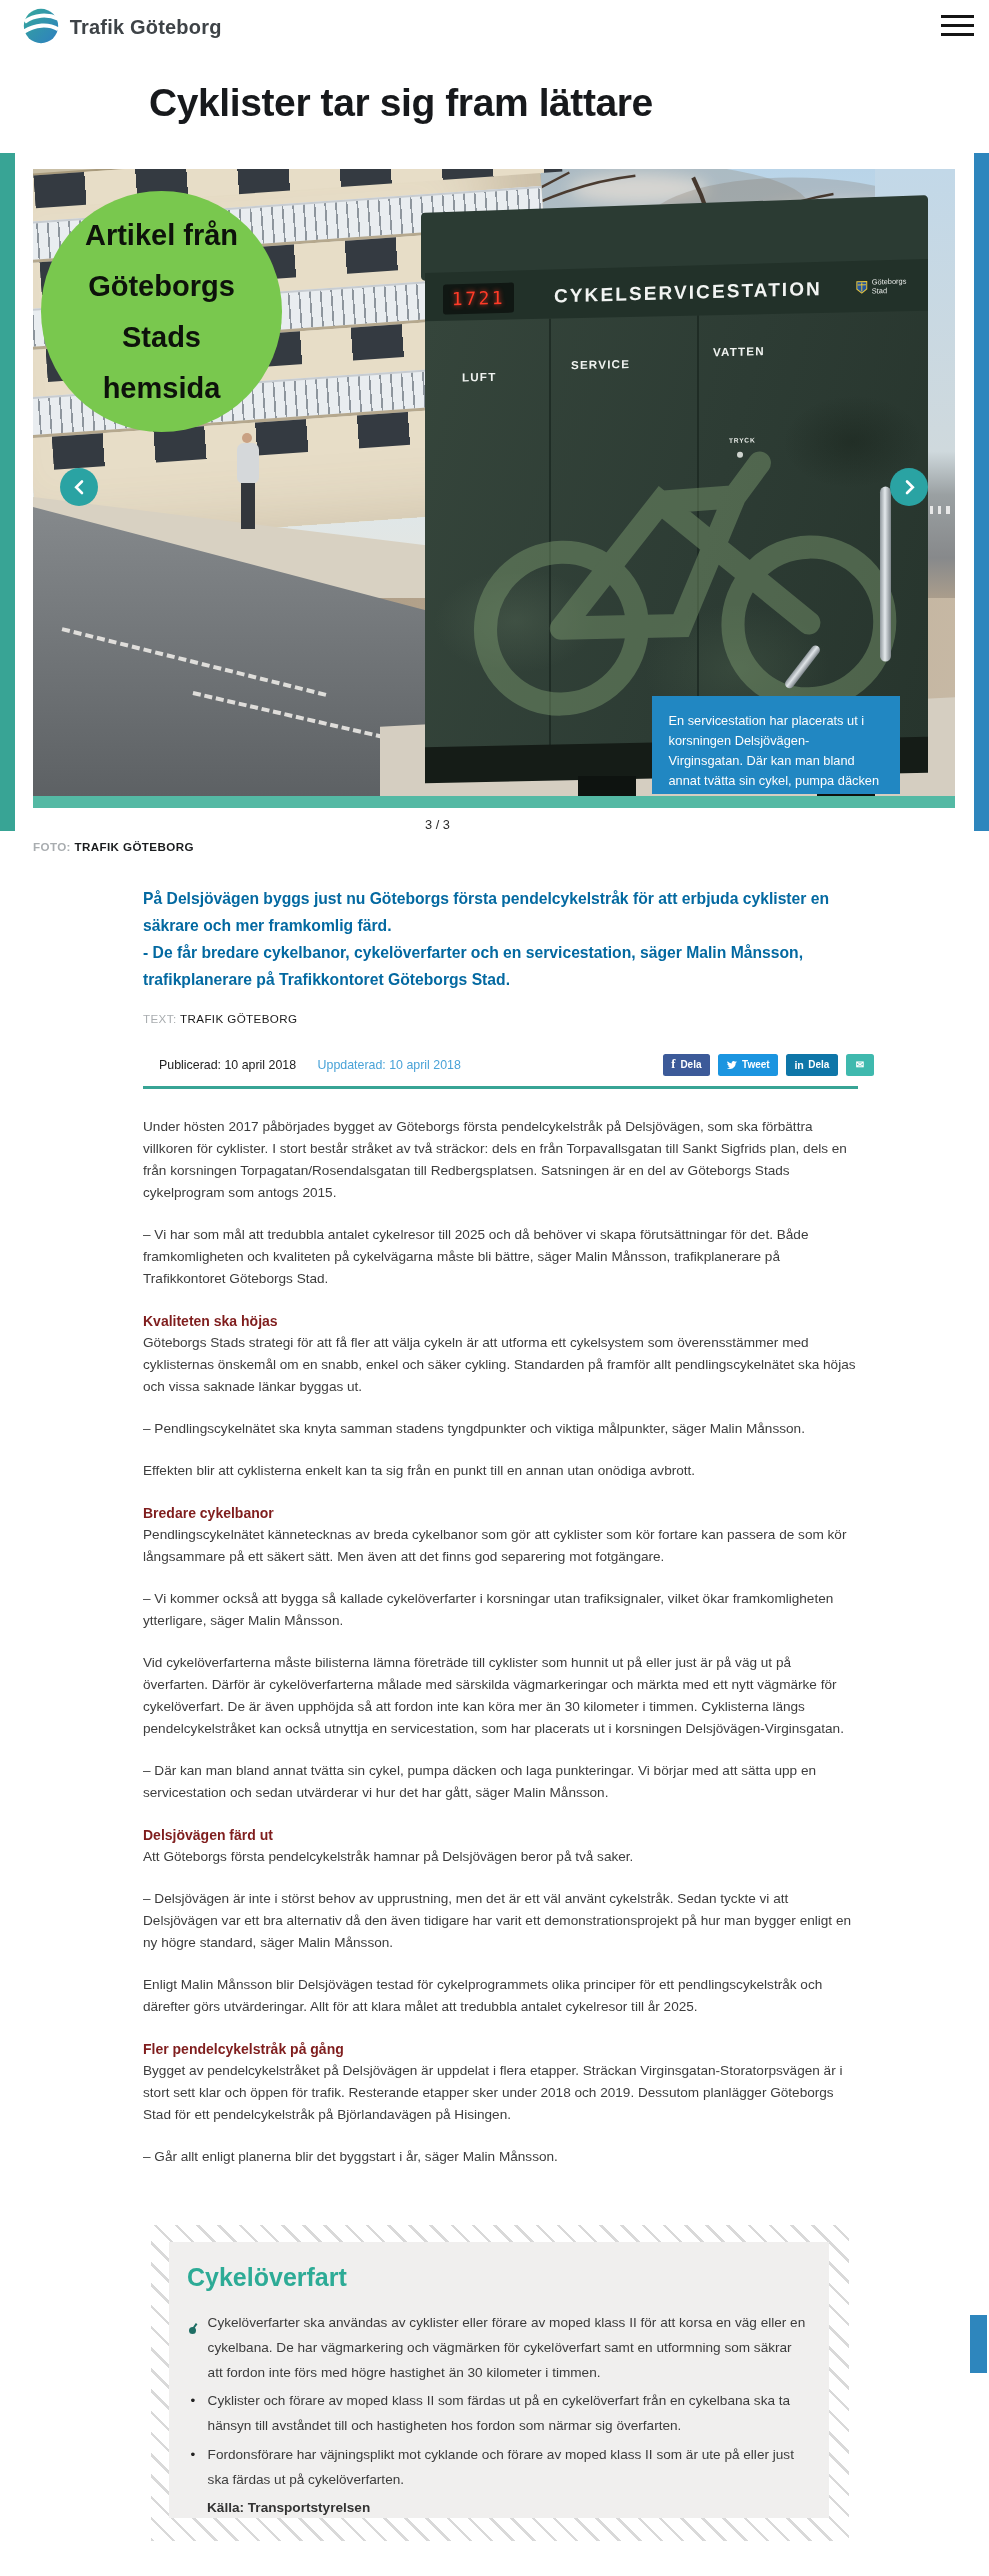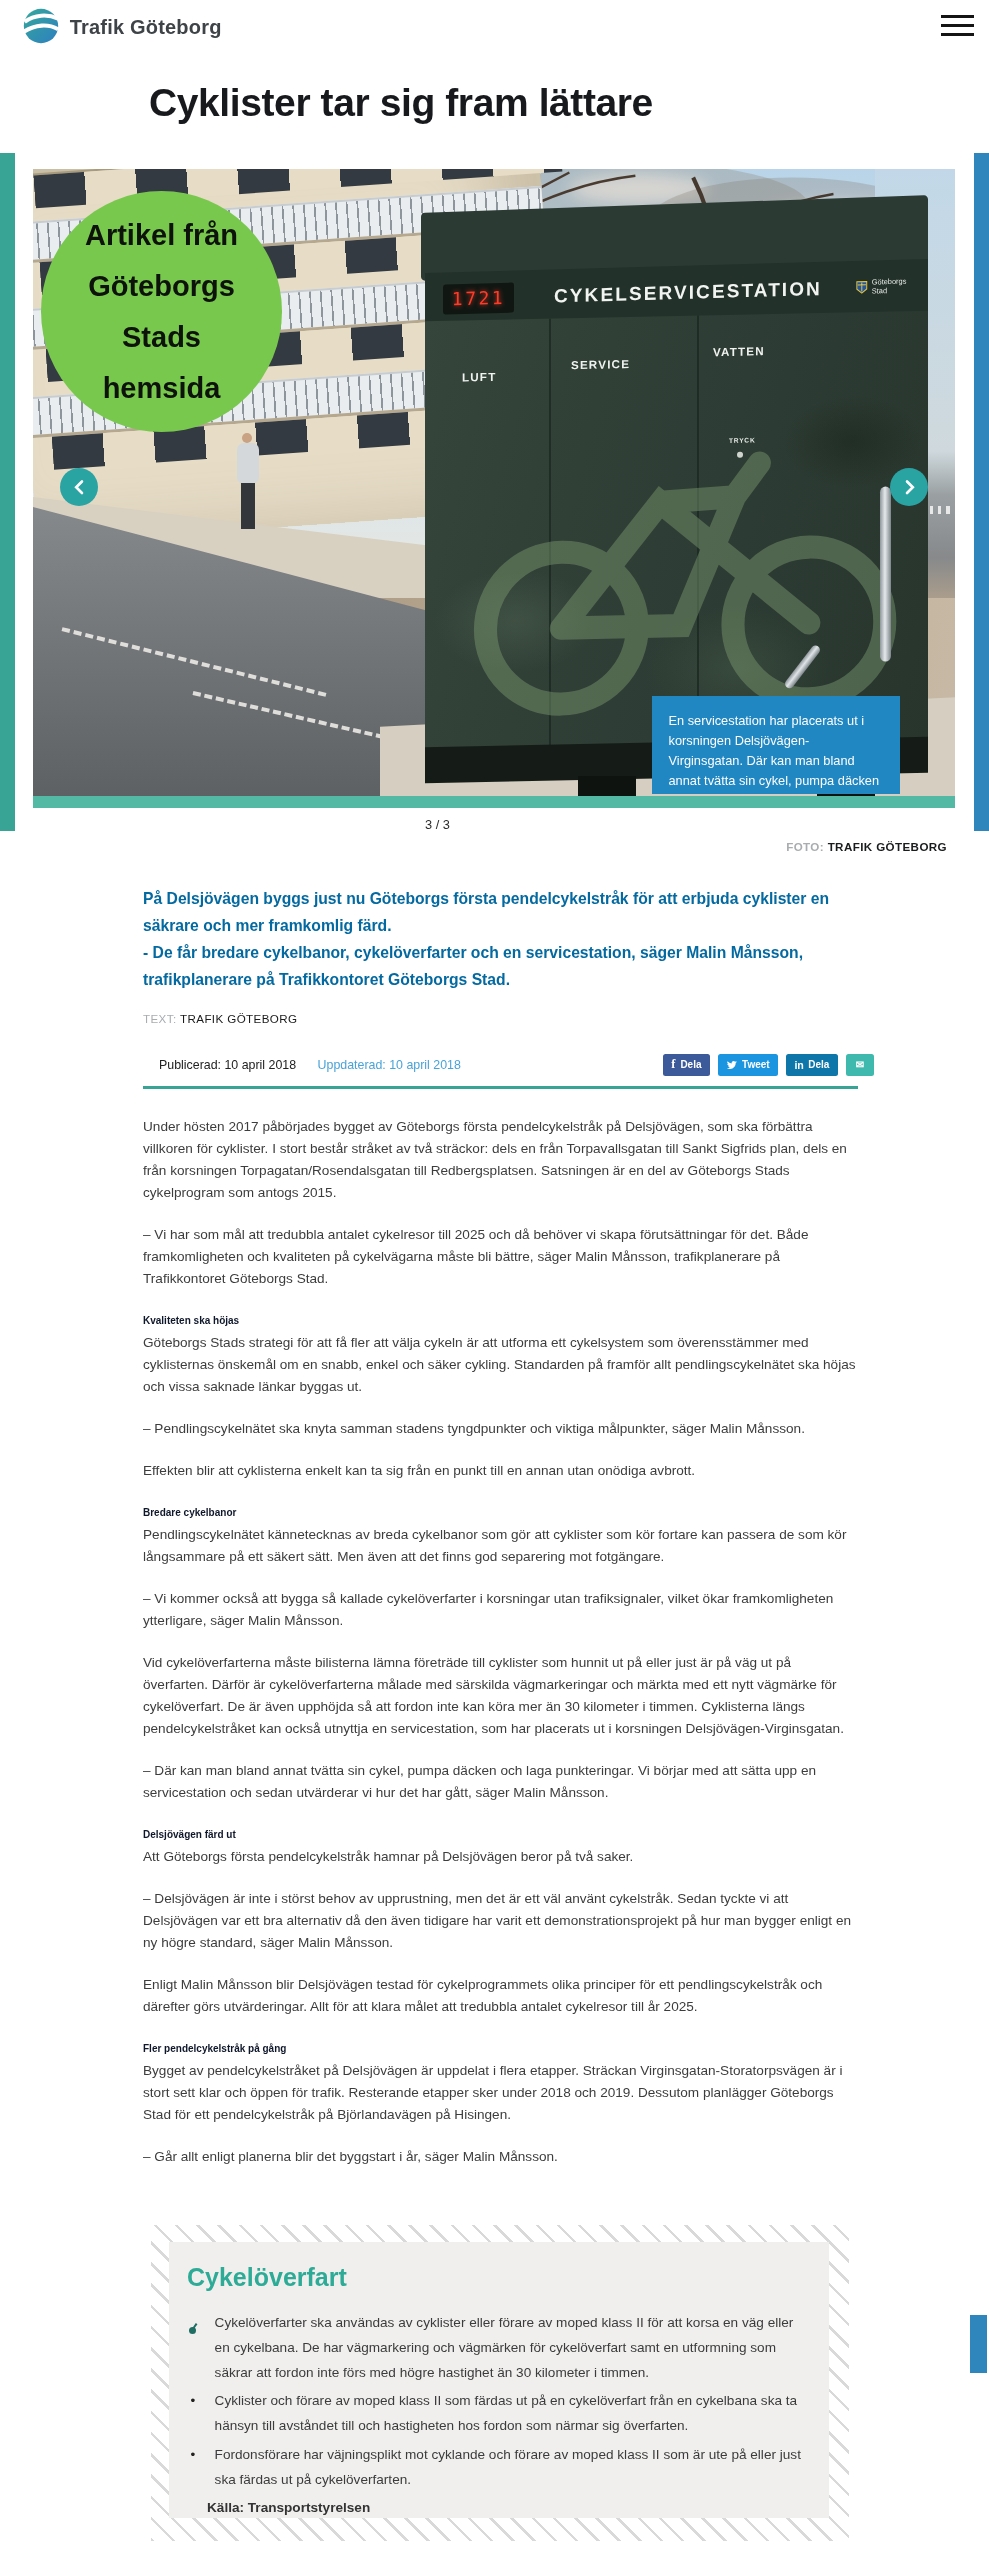--- a/index.html
+++ b/index.html
@@ -83,21 +83,21 @@
            background:var(--badge); display:flex; flex-direction:column; justify-content:center; align-items:center;
            text-align:center; color:#0d120b; font-weight:bold; font-size:29px; line-height:51px; }
   .chev { position:absolute; width:38px; height:38px; border-radius:50%; background:var(--chev);
           display:flex; align-items:center; justify-content:center; cursor:pointer; }
   .chev-prev { left:60px;  top:468px; }
   .chev-next { left:890px; top:468px; }
   .caption { position:absolute; left:652px; top:696px; width:248px; height:98px; background:var(--caption);
              color:#fdfdfd; font-size:12.8px; line-height:20px; padding:15px 16.5px; }
 
   .pagination { position:absolute; left:0; top:817px; width:875px; text-align:center; font-size:12.8px; color:#2b2b2b; }
-  .foto-row { position:absolute; left:33px; top:840px; width:914px; text-align:right; font-size:11.6px; font-weight:bold; letter-spacing:0.4px; }
+  .foto-row { position:absolute; left:33px; top:840px; width:914px; text-align:left; font-size:11.6px; font-weight:bold; letter-spacing:0.4px; }
   .foto-row .lab { color:#a9adb0; } .foto-row .val { color:#191b1d; }
 
   
   .lead { position:absolute; left:143px; top:885px; width:718px; color:#0369a1; }
   .lead p { font-size:15.7px; font-weight:bold; line-height:27px; }
   .text-row { position:absolute; left:143px; top:1012px; font-size:11.6px; font-weight:normal; letter-spacing:0.4px; }
   .text-row .lab { color:#a9adb0; } .text-row .val { color:#1a1a1a; }
 
   .byline { position:absolute; left:143px; top:1054px; width:715px; display:flex; align-items:center;margin-left:16px; }
   .byline .dates { font-size:12.4px; color:#222; display:flex; gap:21.5px; }
@@ -109,29 +109,29 @@
   .btn-fb { background:var(--facebook); } .btn-tw { background:var(--twitter); }
   .btn-in { background:var(--linkedin); } .btn-mail { background:var(--email); width:28px; justify-content:center; font-size:11.6px; }
   .fb-f { font-family:"Liberation Serif",serif; font-size:12.4px; font-weight:bold; }
   .in-logo { font-weight:bold; font-size:10.7px; letter-spacing:-0.4px; }
 
   .rule { position:absolute; left:143px; top:1086px; width:715px; height:2.5px; background:var(--accent); }
 
   .article { position:absolute; left:143px; top:1116px; width:715px; height:1107px; overflow:hidden;
              font-size:13.6px; line-height:22px; color:#3d3d3d; }
   .article p { margin:0 0 20px; }
-  .article h4 { margin:20px 0 0; font-size:10px; color:#0f172a; }
+  .article h4 { margin:20px 0 0; font-size:14px; color:#7f1d1d; }
 
   
   .infobox { position:absolute; left:151px; top:2225px; width:698px; height:316px;
              background:repeating-linear-gradient(45deg,#d9d9d9 0 2.5px,transparent 2.5px 15px); }
   .panel { position:absolute; left:18px; top:16.5px; right:20px; bottom:23px; background:#f0efee; padding:21.5px 23px 0 18px; overflow:hidden; }
   .panel h3 { color:var(--infoboxTitle); font-size:25px; font-weight:bold; margin-bottom:18px; }
   .panel ul { list-style:none; }
-  .panel li { display:flex; gap:16px; font-size:13.6px; line-height:25px; color:#3c3c3c; margin-bottom:3.3px; }
+  .panel li { display:flex; gap:9px; font-size:13.6px; line-height:25px; color:#3c3c3c; margin-bottom:3.3px; }
   .panel .marker { flex:0 0 11.6px; text-align:center; color:#222; }
   .pin { display:inline-block; width:7.4px; height:7.4px; background:#1e6e64; border-radius:50%; position:relative; top:7.4px; }
   .pin:after { content:""; position:absolute; left:5px; top:-4.1px; width:1.7px; height:5.8px; background:#1e6e64; transform:rotate(35deg); }
   .panel .source { font-weight:bold; color:#333; margin:1.7px 0 0 20px; font-size:13.6px; line-height:25px; }
 
   .strip-bottom { position:absolute; left:970px; top:2315px; width:16.5px; height:58px; background:var(--stripBlue); }
 </style>
 </head>
 <body>
 

